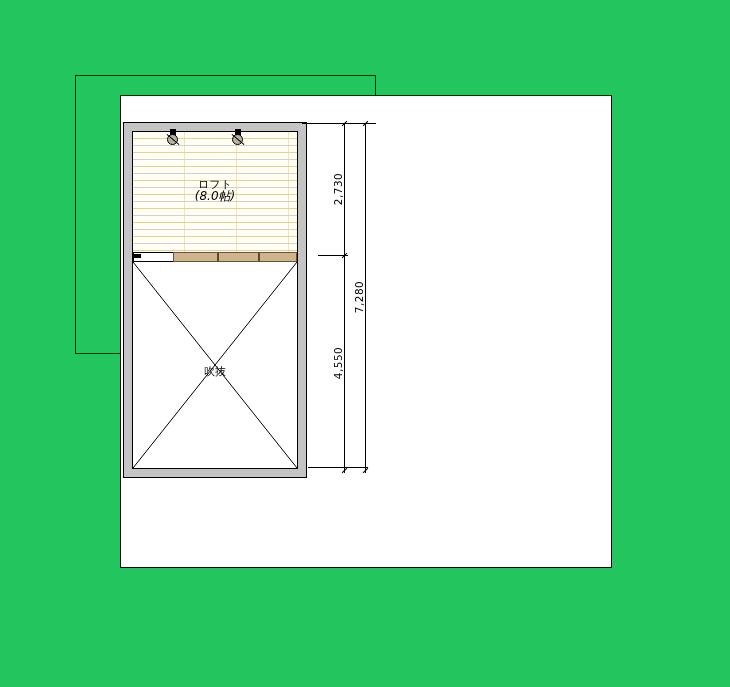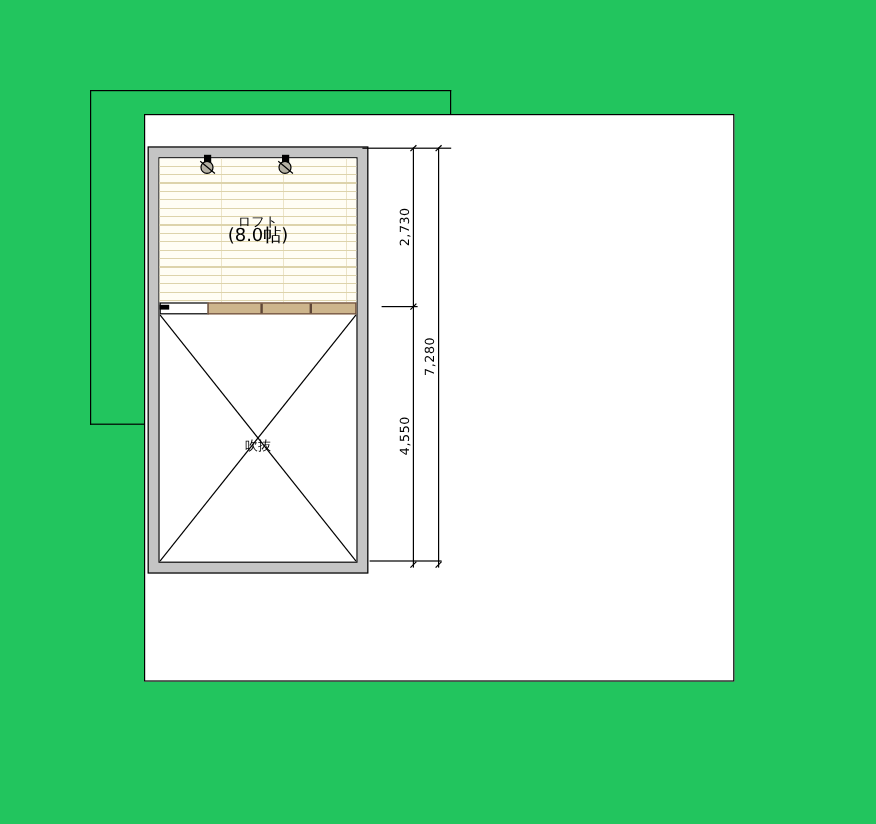--- a/index.html
+++ b/index.html
@@ -72,21 +72,21 @@
   .ext-top{left:302px;top:123px;width:74px;height:1px;}
   .ext-mid{left:318px;top:255px;width:30px;height:1px;}
   .ext-bottom{left:308px;top:467px;width:60px;height:1px;}
   .tick{position:absolute;width:7px;height:1px;background:var(--line);transform:rotate(-45deg);}
   .tick.t1{left:341px;top:123px;} .tick.t2{left:341px;top:255px;} .tick.t3{left:341px;top:470px;}
   .tick.t4{left:362px;top:123px;} .tick.t5{left:362px;top:470px;}
 
   
   .room-label{position:absolute;color:#000;text-align:center;white-space:nowrap;}
   .loft-label{left:133px;top:179px;width:164px;font-size:11px;line-height:12px;}
-  .loft-area{left:133px;top:191px;width:164px;font-size:15px;line-height:10px;}
+  .loft-area{left:133px;top:191px;width:164px;font-size:12px;line-height:10px;font-style:italic;}
   .void-label{left:133px;top:366px;width:164px;font-size:11px;line-height:12px;}
   .dim-label{position:absolute;width:70px;height:12px;line-height:12px;text-align:center;
     font-size:10.5px;letter-spacing:0.5px;color:#000;transform:rotate(-90deg);}
   .dim-2730{left:303px;top:183px;}
   .dim-4550{left:303px;top:357px;}
   .dim-7280{left:324px;top:291px;}
 </style>
 </head>
 <body>
 

